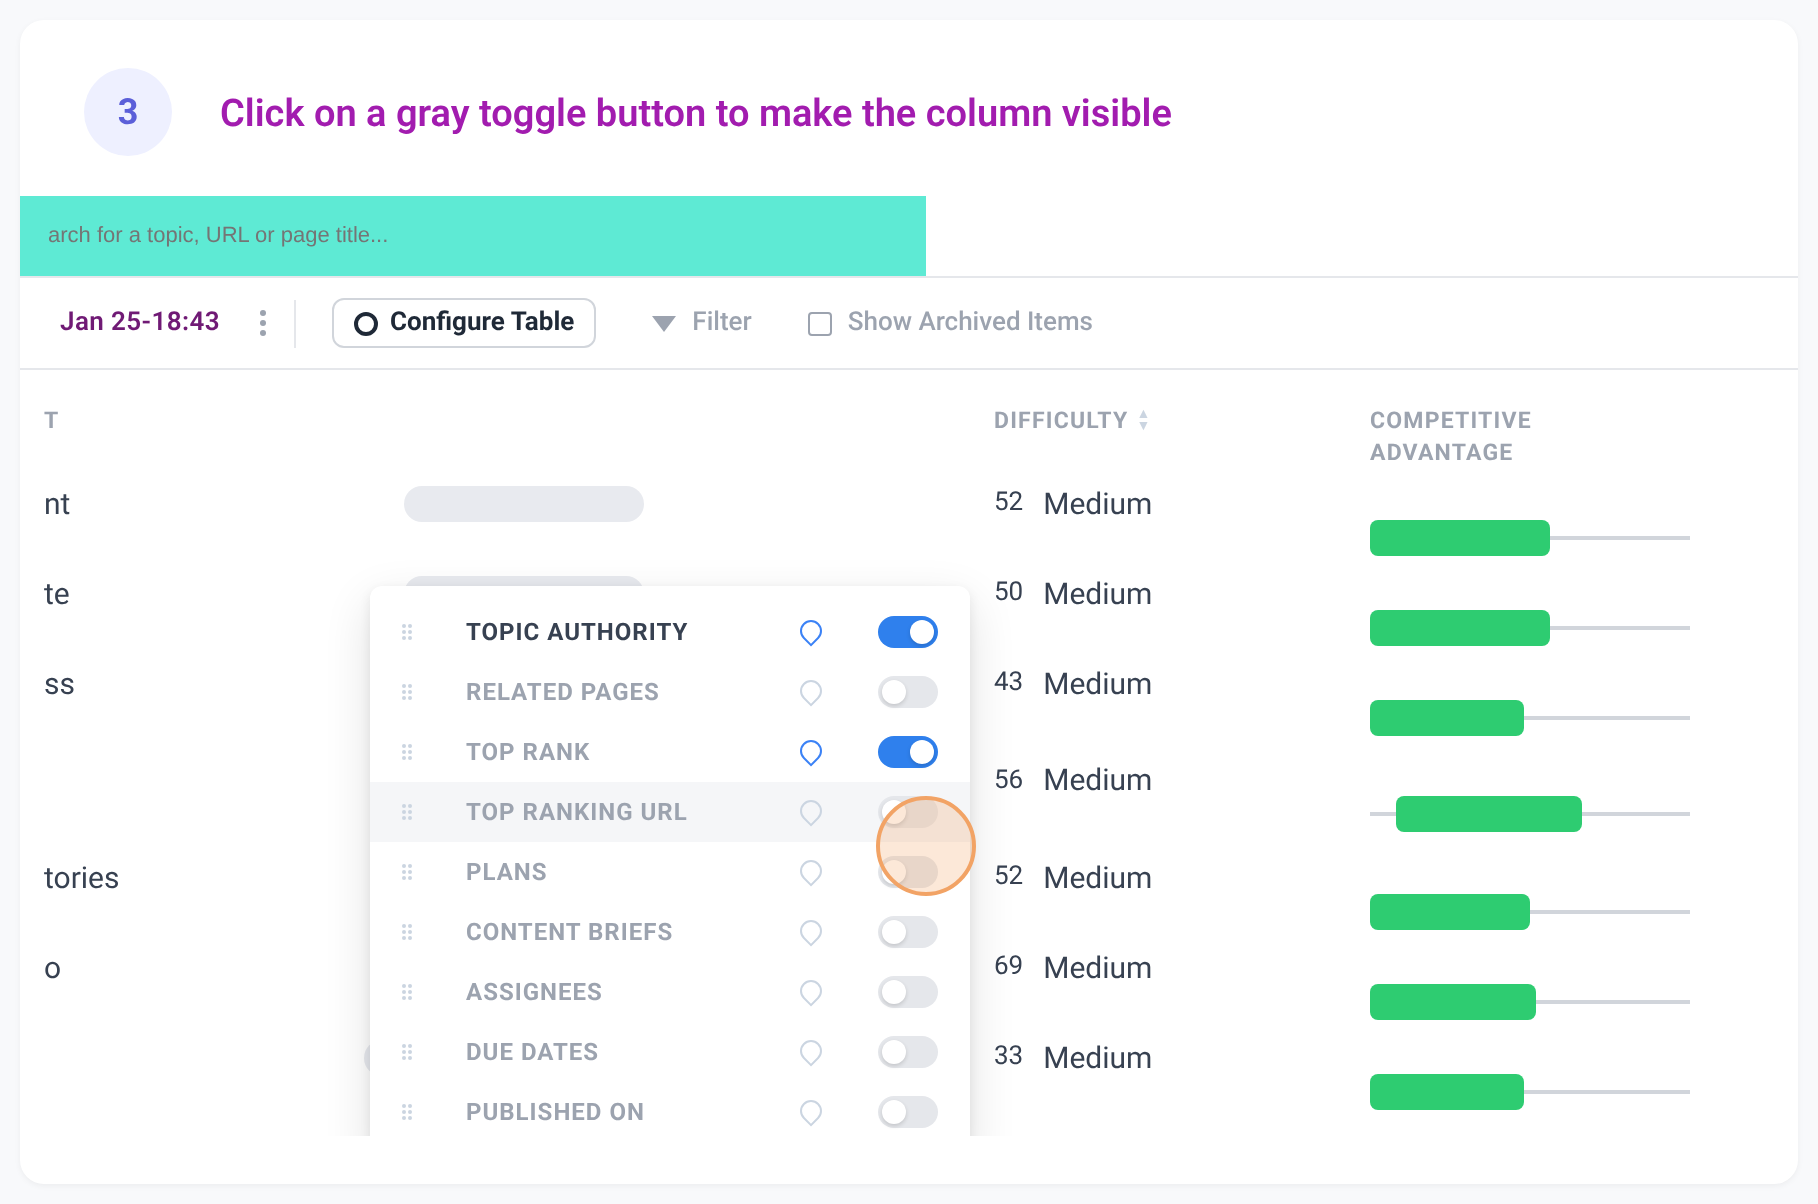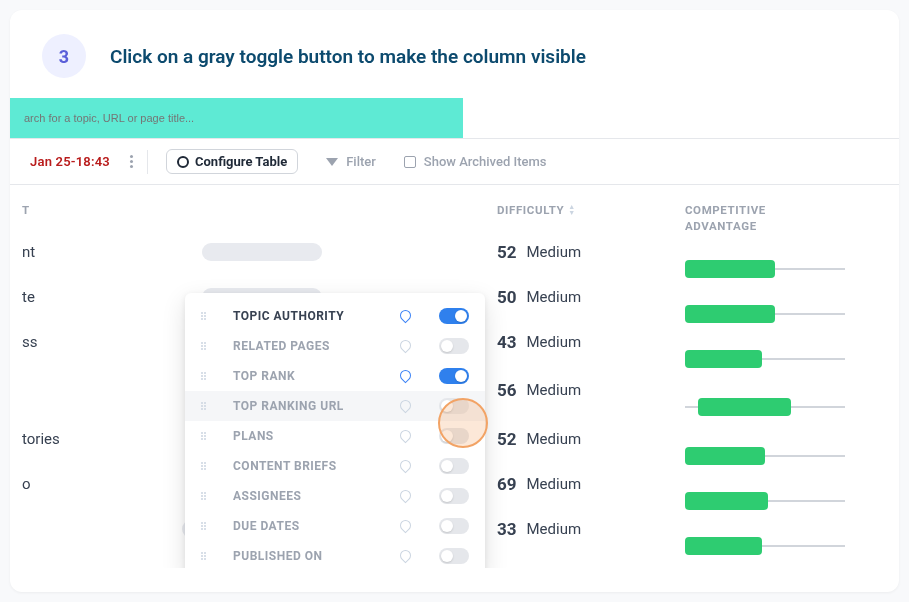--- a/index.html
+++ b/index.html
@@ -1,26 +1,26 @@
 <!DOCTYPE html>
 <html><head>
 <meta charset="utf-8">
 <style>
 * { box-sizing: border-box; margin: 0; padding: 0; }
 body { font-family: -apple-system, BlinkMacSystemFont, "Segoe UI", Roboto, sans-serif; background: #f8f9fb; padding: 10px; }
 .card { background: #fff; border-radius: 12px; width: 889px; height: 582px; overflow: hidden; position: relative; box-shadow: 0 1px 3px rgba(0,0,0,0.05); }
 .step-header { display: flex; align-items: center; gap: 24px; padding: 24px 32px 20px; }
 .step-num { width: 44px; height: 44px; border-radius: 50%; background: #eef0ff; color: #5b5fd9; display: flex; align-items: center; justify-content: center; font-weight: 700; font-size: 18px; }
-.step-title { font-size: 19px; font-weight: 600; color: #0c4a6e; }
+.step-title { font-size: 19px; font-weight: 600; color: #a21caf; }
 .content-area { position: relative; overflow: hidden; }
 .toolbar-row1 { padding: 0; margin-left: -2px; }
 .search-box { background: #5eead4; border: none; padding: 14px 16px; width: 455px; font-size: 11px; color: #6b7280; border-radius: 0; outline: none; }
 .toolbar-row2 { display: flex; align-items: center; gap: 8px; border-top: 1px solid #e5e7eb; border-bottom: 1px solid #e5e7eb; padding: 10px 0 10px 0; margin-top: 0; margin-left: -2px; }
 .tool-seg { display: flex; align-items: center; gap: 8px; padding: 0 10px; color: #9ca3af; font-size: 13px; font-weight: 500; }
-.tool-seg.date { color: #b91c1c; font-weight: 600; letter-spacing: 0.2px; border-right: 1px solid #e5e7eb; padding: 0 14px 0 22px; height: 24px; }
+.tool-seg.date { color: #701a75; font-weight: 600; letter-spacing: 0.2px; border-right: 1px solid #e5e7eb; padding: 0 14px 0 22px; height: 24px; }
 .kebab { display: flex; flex-direction: column; gap: 2px; margin-left: 12px; }
 .kebab span { width: 3px; height: 3px; background: #9ca3af; border-radius: 50%; }
 .chip { border: 1px solid #d1d5db; border-radius: 6px; padding: 4px 10px; display: flex; align-items: center; gap: 6px; color: #1f2937; font-weight: 700; font-size: 13px; background: #fff; }
 .chip .gear { width: 12px; height: 12px; border: 2px solid #1f2937; border-radius: 50%; position: relative; }
 .filter-ic { width: 0; height: 0; border-left: 6px solid transparent; border-right: 6px solid transparent; border-top: 8px solid #9ca3af; position: relative; }
 .archive-ic { width: 12px; height: 12px; border: 1.5px solid #9ca3af; border-radius: 2px; }
 .table-wrap { display: flex; margin-left: -2px; position: relative; }
 .col-left { width: 160px; }
 .col-mid { width: 315px; }
 .col-diff { width: 188px; }
@@ -28,21 +28,21 @@
 .col-header { font-size: 11.5px; font-weight: 700; letter-spacing: 0.6px; color: #9ca3af; text-transform: uppercase; padding: 18px 14px 12px; display: flex; align-items: center; gap: 4px; }
 .col-header.two-line { line-height: 1.35; }
 .row { height: 45px; display: flex; align-items: center; padding: 0 14px; font-size: 15px; color: #374151; }
 .row.tall { height: 52px; }
 .pill { background: #e8eaef; height: 18px; border-radius: 9px; width: 140px; position: relative; }
 .pill.small { width: 120px; margin-left: 20px; }
 .pill-badge { position: absolute; right: 0; top: 0; height: 18px; padding: 0 12px; border-radius: 9px; background: #2ecc71; color: #fff; font-size: 11px; font-weight: 700; display: flex; align-items: center; }
 .circle-badge { width: 26px; height: 26px; border-radius: 50%; display: flex; align-items: center; justify-content: center; font-size: 11px; font-weight: 700; color: #fff; }
 .circle-badge.orange { background: #f39c6b; }
 .diff-cell { display: flex; align-items: center; gap: 10px; }
-.diff-num { font-size: 17px; color: #374151; font-weight: 700; }
+.diff-num { font-size: 13px; color: #374151; font-weight: 400; }
 .diff-label { font-size: 15px; color: #374151; }
 .adv-bar-wrap { position: relative; width: 160px; height: 2px; background: #d1d5db; }
 .adv-bar { position: absolute; left: 0; top: -8px; height: 18px; background: #2ecc71; border-radius: 4px; }
 .sort-arrows { display: flex; flex-direction: column; font-size: 7px; color: #cbd5e1; line-height: 6px; }
 
 .dropdown { position: absolute; left: 175px; top: 195px; width: 300px; background: #fff; border-radius: 6px; box-shadow: 0 8px 24px rgba(0,0,0,0.12), 0 2px 6px rgba(0,0,0,0.08); z-index: 20; padding: 8px 0; }
 .dd-item { display: flex; align-items: center; padding: 7px 16px; gap: 27px; font-size: 12px; font-weight: 700; letter-spacing: 0.5px; color: #9ca3af; text-transform: uppercase; }
 .dd-item.active-text { color: #374151; }
 .dd-item.highlighted { background: #f5f6f8; }
 .dd-drag { display: flex; flex-direction: column; gap: 1px; }

